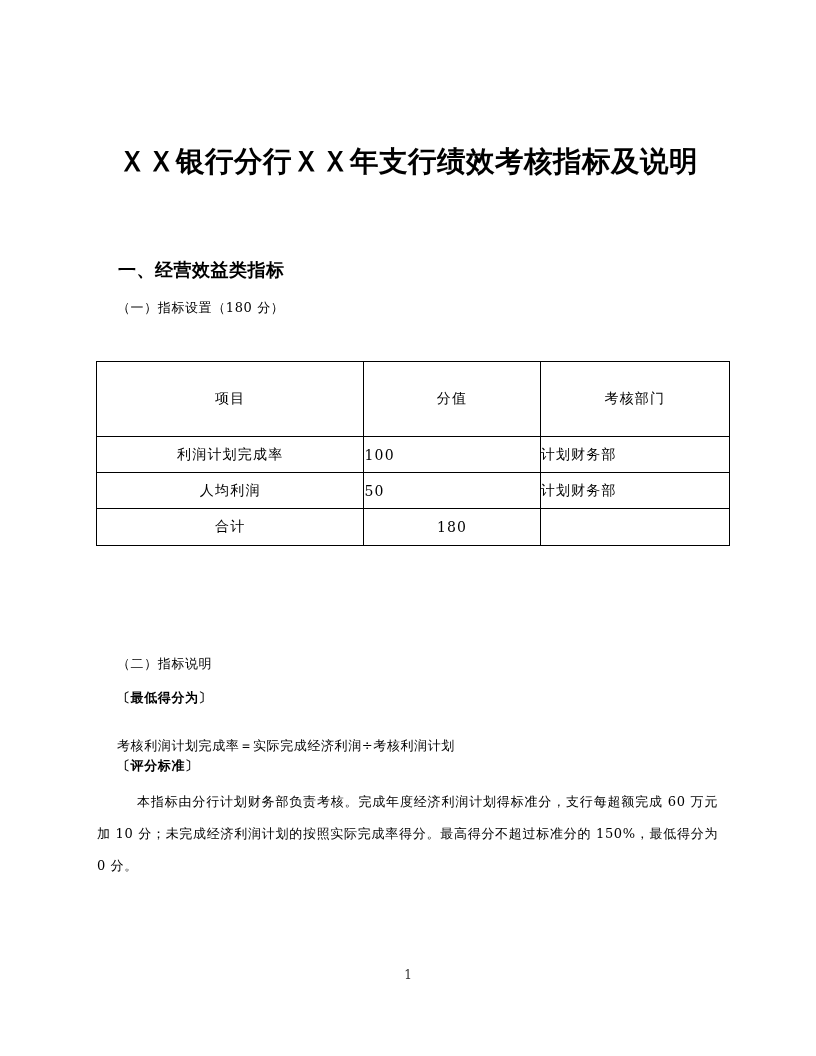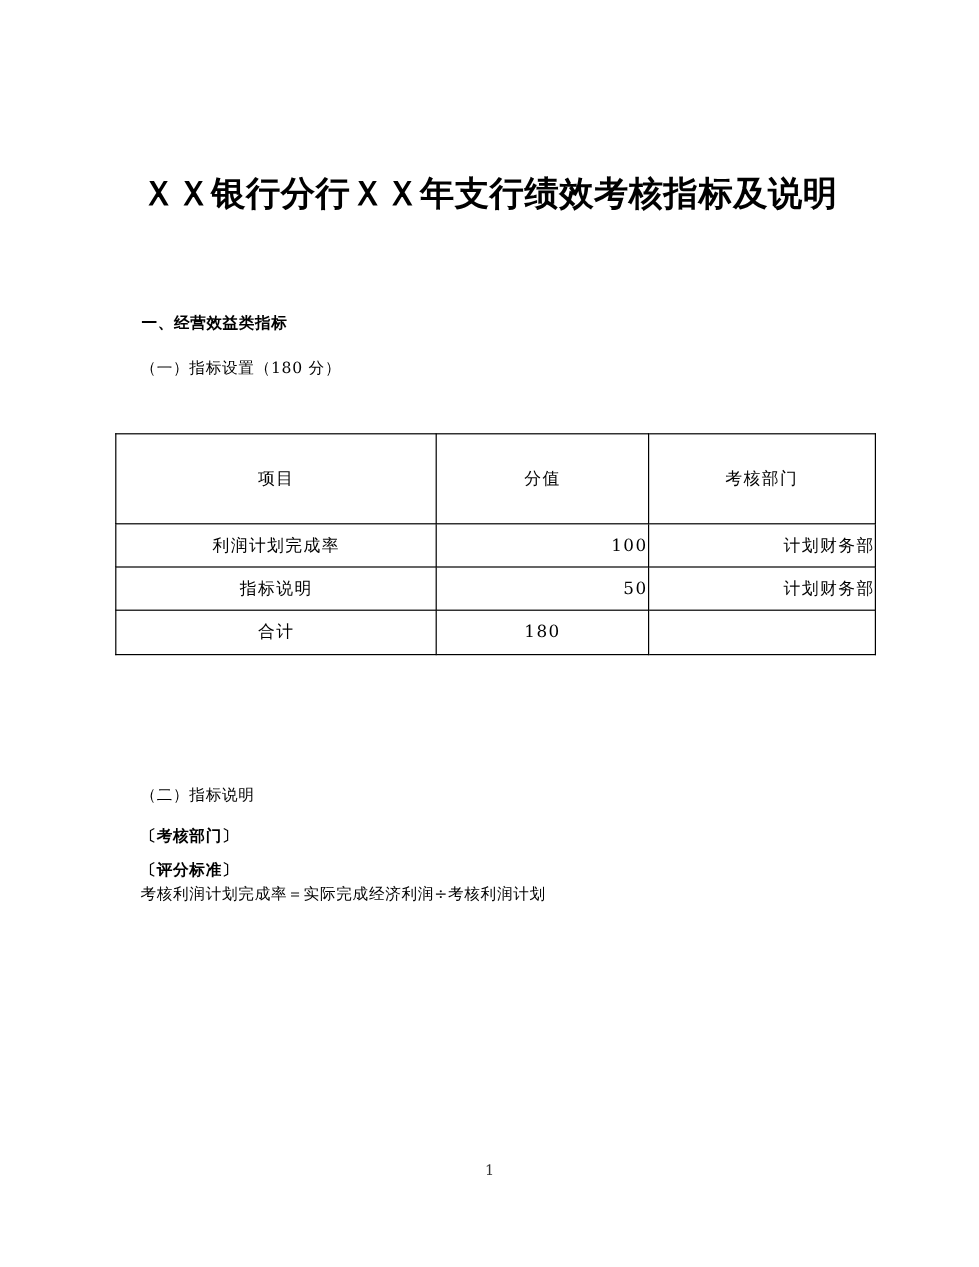--- a/index.html
+++ b/index.html
@@ -38,21 +38,21 @@
     letter-spacing: 0.5px;
   }
 
   
   .h2 {
     position: absolute;
     left: 97px;
     width: 621px;
     font-family: "DejaVu Serif", "Liberation Serif", serif;
     font-weight: bold;
-    font-size: 13px;
+    font-size: 18px;
     line-height: 30px;
     text-indent: 21px;
     letter-spacing: 0.5px;
   }
 
   .para {
     position: absolute;
     left: 97px;
     width: 621px;
     font-family: "DejaVu Serif", "Liberation Serif", serif;
@@ -92,21 +92,21 @@
   }
   .score-table td {
     height: 35px;
     vertical-align: middle;
   }
   .col-item   { width: 267px; }
   .col-score  { width: 176px; }
   .col-dept   { width: 189px; }
 
   .cell-item  { text-align: center;   padding-left: 10px; }
-  .cell-mid   { text-align: right; }
+  .cell-mid   { text-align: left; }
   .cell-total {
     text-align: center;
     font-weight: bold;
     letter-spacing: 2px;
     margin-left: 40px;
   }
   .row-total td { height: 36px; }
 
   
   .page-number {
@@ -144,37 +144,38 @@
         <th>考核部门</th>
       </tr>
     </thead>
     <tbody>
       <tr>
         <td class="cell-item">利润计划完成率</td>
         <td class="cell-mid">100</td>
         <td class="cell-mid">计划财务部</td>
       </tr>
       <tr>
-        <td class="cell-item">指标说明</td>
+        <td class="cell-item">人均利润</td>
         <td class="cell-mid">50</td>
         <td class="cell-mid">计划财务部</td>
       </tr>
       <tr class="row-total">
         <td class="cell-total">合计</td>
         <td class="cell-total">180</td>
         <td class="cell-mid"></td>
       </tr>
     </tbody>
   </table>
 
   <div class="para indent1" style="top:648px;">（二）指标说明</div>
 
 
-  <div class="para indent1 bold" style="top:682px;">〔考核部门〕</div>
+  <div class="para indent1 bold" style="top:682px;">〔最低得分为〕</div>
 
   <div class="para indent1" style="top:716px;margin-top:14px;">考核利润计划完成率＝实际完成经济利润÷考核利润计划</div>
 
-  <div class="para indent1 bold" style="top:710px;">〔评分标准〕</div>
+  <div class="para indent1 bold" style="top:750px;">〔评分标准〕</div>
 
+  <div class="para indent2" style="top:786px;">本指标由分行计划财务部负责考核。完成年度经济利润计划得标准分，支行每超额完成 60 万元加 10 分；未完成经济利润计划的按照实际完成率得分。最高得分不超过标准分的 150%，最低得分为 0 分。</div>
 
   <div class="page-number">1</div>
 
 </div>
 
 </body></html>

